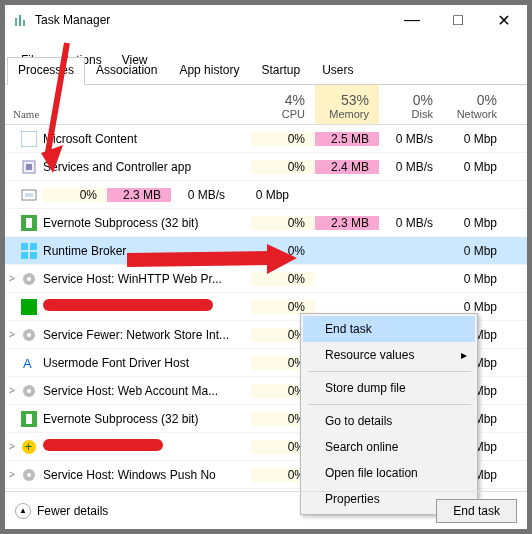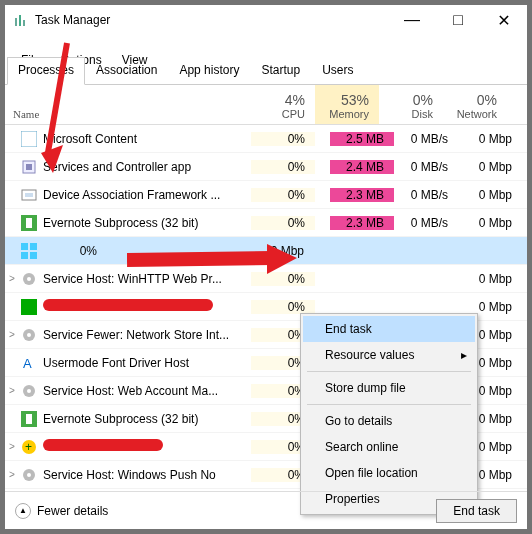--- a/index.html
+++ b/index.html
@@ -28,21 +28,21 @@
 .col-m .pct { font-size: 14px; }
 
 .rows { height: 384px; overflow: hidden; }
 .row { display: flex; height: 28px; font-size: 12px; align-items: center; border-bottom: 1px solid #f3f3f3; }
 .row.sel { background: #cce8ff; }
 .exp { width: 14px; text-align: center; color: #888; font-size: 10px; }
 .ico { width: 16px; height: 16px; margin: 0 6px 0 2px; display: inline-flex; align-items: center; justify-content: center; font-size: 11px; }
 .nm { width: 208px; white-space: nowrap; overflow: hidden; text-overflow: ellipsis; }
 .cell { width: 64px; text-align: right; padding-right: 10px; font-size: 12px; }
 .cell.cpu { background: #fffbe9; }
-.cell.mem { background: #ec4899; margin-left: 15px; }
+.cell.mem { background: #f9a8d4; }
 .row.sel .cell { background: #cce8ff; }
 .redact { display: inline-block; width: 170px; height: 12px; background: #e31e24; border-radius: 6px; }
 .redact.sm { width: 120px; }
 
 .footer { position: absolute; bottom: 0; left: 0; right: 0; height: 38px; border-top: 1px solid #ddd; display: flex; align-items: center; padding: 0 10px; font-size: 12px; }
 .footer .btn { margin-left: auto; border: 1px solid #999; padding: 4px 16px; background: #f0f0f0; }
 
 .ctx { position: absolute; left: 295px; top: 228px; width: 178px; background: #f2f2f2; border: 1px solid #bbb; box-shadow: 2px 2px 4px rgba(0,0,0,.25); font-size: 12px; padding: 2px; }
 .ctx .mi { padding: 6px 22px; position: relative; }
 .ctx .mi.hl { background: #bfe0ff; }
@@ -135,21 +135,20 @@
     <span class="cell">0 Mbp</span>
         </div>
         <div class="row">
           <span class="exp"></span>
     <span class="ico">
             <svg width="16" height="16">
               <rect x="1" y="3" width="14" height="10" fill="#fff" stroke="#888"></rect>
               <rect x="4" y="6" width="8" height="4" fill="#cde"></rect>
             </svg>
           </span>
-    <span class="nm">Device Association Framework ...</span>
     <span class="cell cpu">0%</span>
     <span class="cell mem">2.3 MB</span>
     <span class="cell">0 MB/s</span>
     <span class="cell">0 Mbp</span>
         </div>
         <div class="row">
           <span class="exp"></span>
     <span class="ico">
             <svg width="16" height="16">
               <rect width="16" height="16" fill="#4a4"></rect>
@@ -165,20 +164,21 @@
         <div class="row sel">
           <span class="exp"></span>
     <span class="ico">
             <svg width="16" height="16">
               <rect width="7" height="7" fill="#4cf"></rect>
               <rect x="9" width="7" height="7" fill="#4cf"></rect>
               <rect y="9" width="7" height="7" fill="#4cf"></rect>
               <rect x="9" y="9" width="7" height="7" fill="#4cf"></rect>
             </svg>
           </span>
+    <span class="nm">Runtime Broker</span>
     <span class="cell cpu">0%</span>
     <span class="cell mem"></span>
     <span class="cell"></span>
     <span class="cell">0 Mbp</span>
         </div>
         <div class="row">
           <span class="exp">&gt;</span>
     <span class="ico">
             <svg width="16" height="16">
               <circle cx="8" cy="8" r="6" fill="#bbb"></circle>

